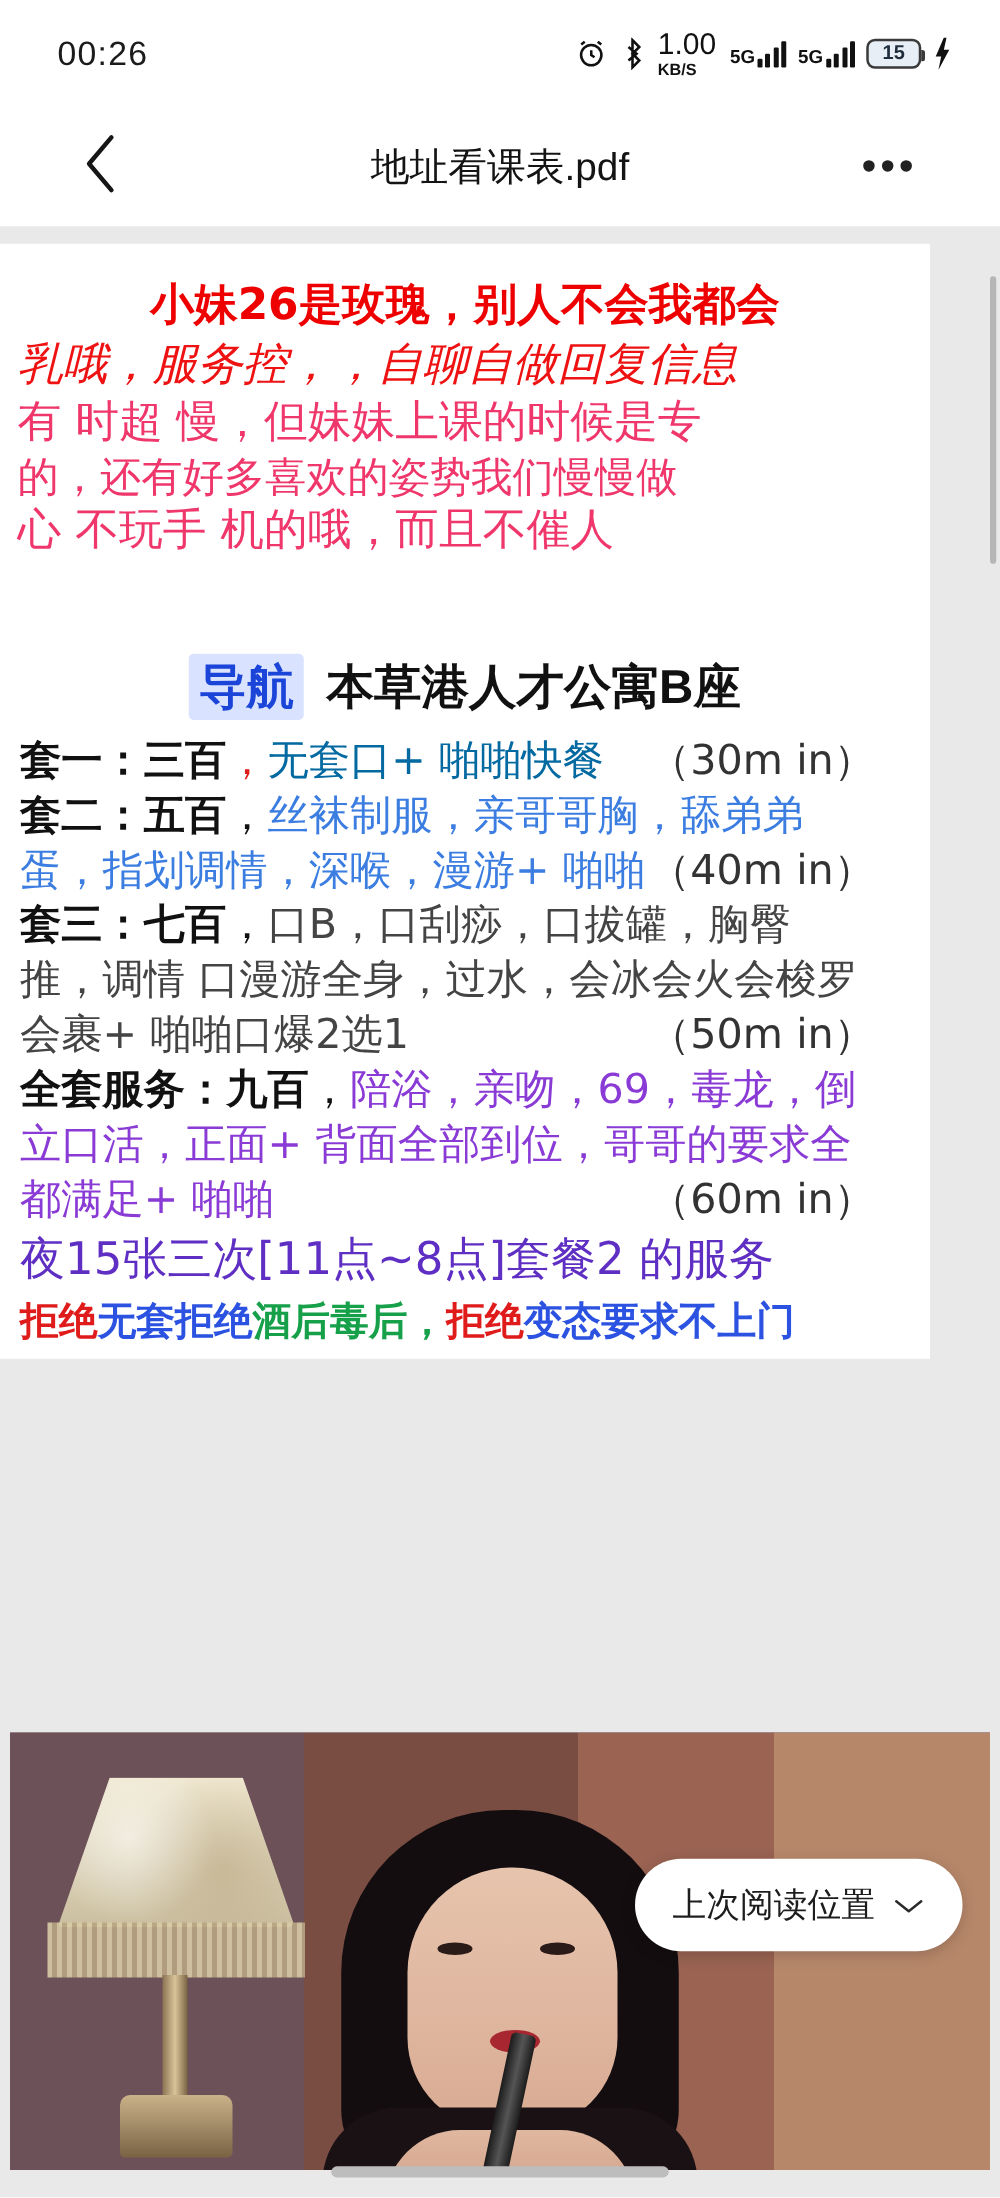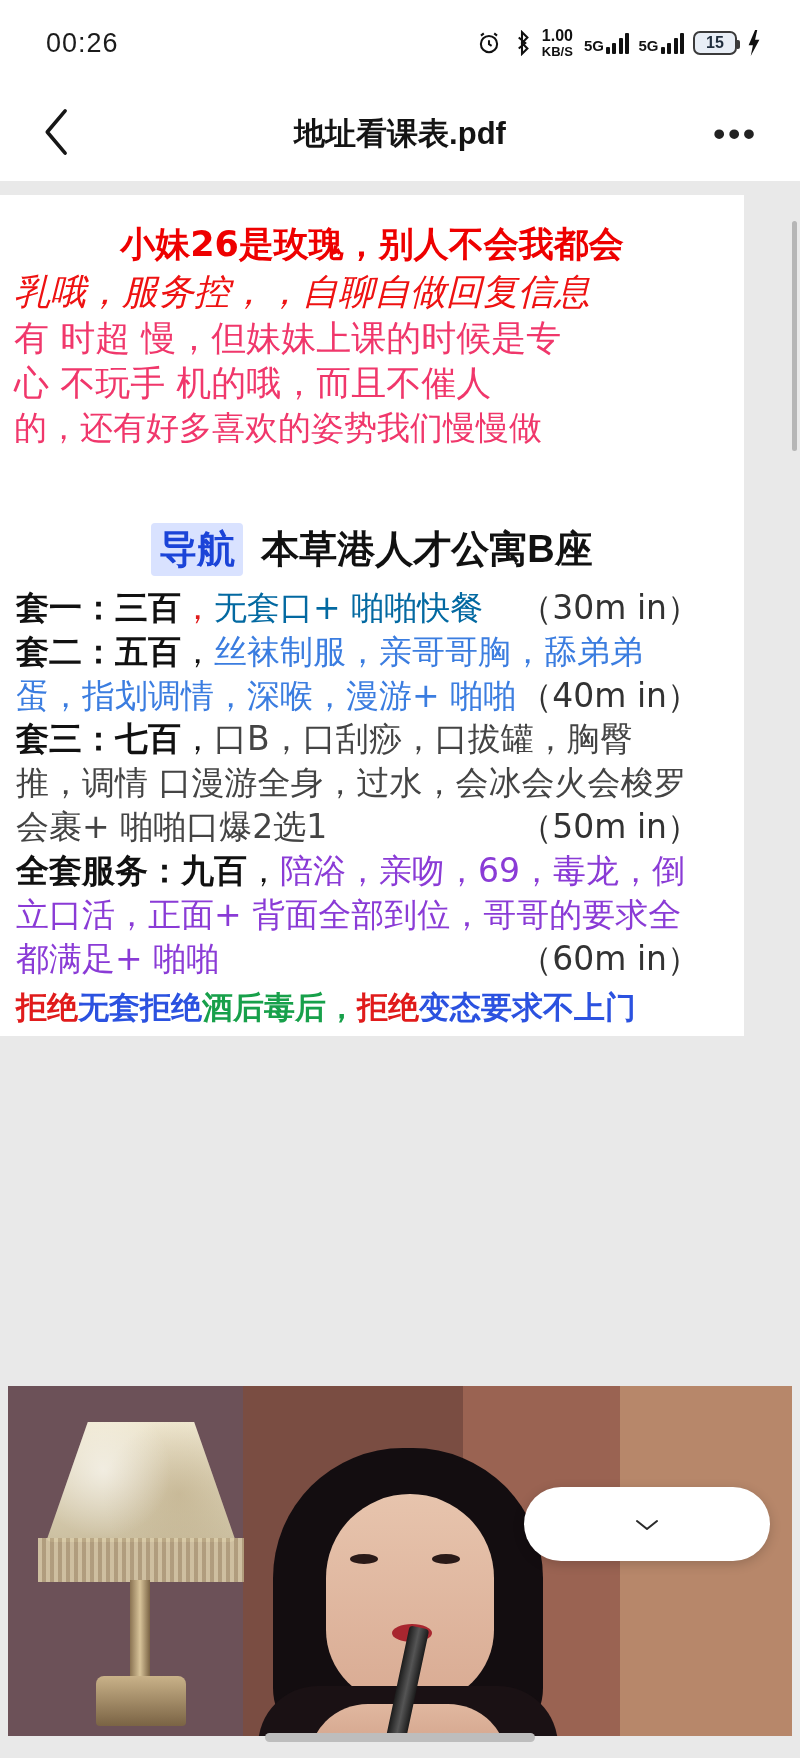--- a/index.html
+++ b/index.html
@@ -32,21 +32,21 @@
     gap: 9px;
   }
   .status-right svg { display: block; }
   .kbs {
     display: flex;
     flex-direction: column;
     align-items: flex-start;
     line-height: 1;
     margin-right: 2px;
   }
-  .kbs .num { font-size: 16px; font-weight: bold; color: #111; }
+  .kbs .num { font-size: 24px; font-weight: normal; color: #111; }
   .kbs .unit { font-size: 13px; font-weight: bold; color: #111; margin-top: 1px; }
   .sig-label { font-size: 15px; color: #111; font-weight: 600; }
   .sig-wrap { display: flex; align-items: flex-end; gap: 2px; }
   .bars { display: flex; align-items: flex-end; gap: 2.5px; height: 22px; }
   .bars i { display: block; width: 4px; background: #111; border-radius: 1px; }
   .bars i:nth-child(1) { height: 7px; }
   .bars i:nth-child(2) { height: 11px; }
   .bars i:nth-child(3) { height: 16px; }
   .bars i:nth-child(4) { height: 21px; }
   .battery {
@@ -62,24 +62,23 @@
     position: absolute; right: -5px; top: 7px;
     width: 3px; height: 9px; background: #3a3a3a; border-radius: 0 2px 2px 0;
   }
   .battery span { font-size: 16px; color: #1f2d3d; font-weight: 600; }
 
   
   .navbar {
     height: 95px;
     display: flex;
     align-items: center;
-    padding: 0 42px;
+    padding: 0 66px;
     background: #ffffff;
     position: relative;
-    font-weight: bold;
   }
   .nav-back { width: 44px; cursor: pointer; }
   .nav-title {
     position: absolute;
     left: 0; right: 0;
     text-align: center;
     font-size: 31px;
     color: #141414;
     font-family: "Liberation Sans", sans-serif;
     pointer-events: none;
@@ -332,22 +331,22 @@
   <div class="scroll-hint"></div>
 
   <div class="page">
 
     <div class="b1">
       <div class="doc-line l1">
         <span>小妹</span><span>26</span><span>是玫瑰，别人不会我都会</span>
       </div>
       <div class="doc-line l3">乳哦，服务控，，自聊自做回复信息</div>
       <div class="doc-line l4">有 时超 慢，但妹妹上课的时候是专</div>
+      <div class="doc-line l6">的，还有好多喜欢的姿势我们慢慢做</div>
       <div class="doc-line l5">心 不玩手 机的哦，而且不催人</div>
-      <div class="doc-line l6">的，还有好多喜欢的姿势我们慢慢做</div>
     </div>
 
     <div class="gap"></div>
 
     <div class="b2">
       <div class="nav-row">
         <span class="nav-tag">导航</span>
         <span class="nav-addr">本草港人才公寓B座</span>
       </div>
 
@@ -375,20 +374,21 @@
       <div class="doc-line pkg">
         <span class="lab">全套服务：</span><span class="lab">九百</span><span>，</span><span class="purple">陪浴，亲吻，69，毒龙，倒</span>
       </div>
       <div class="doc-line pkg">
         <span class="purple">立口活，正面+ 背面全部到位，哥哥的要求全</span>
       </div>
       <div class="doc-line pkg">
         <span class="purple">都满足+ 啪啪</span><span class="right-time time">（60m in）</span>
       </div>
 
+      <div class="doc-line night">夜15张三次[11点~8点]套餐2 的服务</div>
 
       <div class="doc-line refuse">
         <span class="r">拒绝</span><span class="b">无套拒绝</span><span class="g">酒后毒后，</span><span class="r">拒绝</span><span class="b">变态要求不上门</span>
       </div>
     </div>
   </div>
 
   <div class="photo">
     <div class="ph-wall"></div>
     <div class="ph-lamp-shade"></div>
@@ -399,20 +399,21 @@
     <div class="ph-face"></div>
     <div class="ph-eye l"></div>
     <div class="ph-eye r"></div>
     <div class="ph-lip"></div>
     <div class="ph-body"></div>
     <div class="ph-shoulder"></div>
     <div class="ph-mic"></div>
   </div>
 
   <div class="lastread">
+    <span>上次阅读位置</span>
     <span>
       <svg width="26" height="16" viewBox="0 0 26 16" fill="none" stroke="#2b2b2b" stroke-width="2" stroke-linecap="round" stroke-linejoin="round">
         <path d="M3 4l10 8 10-8"></path>
       </svg>
     </span>
   </div>
 
   <div class="home-ind"></div>
 </div>
 

